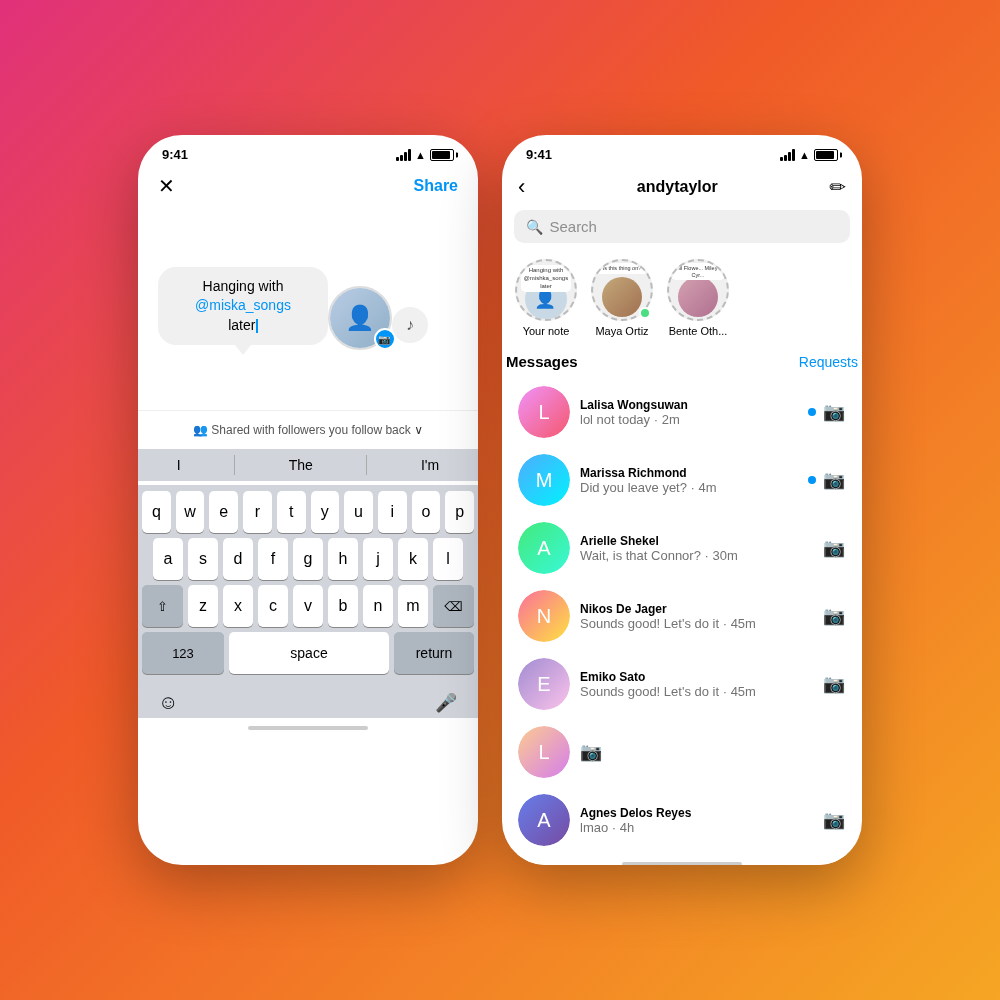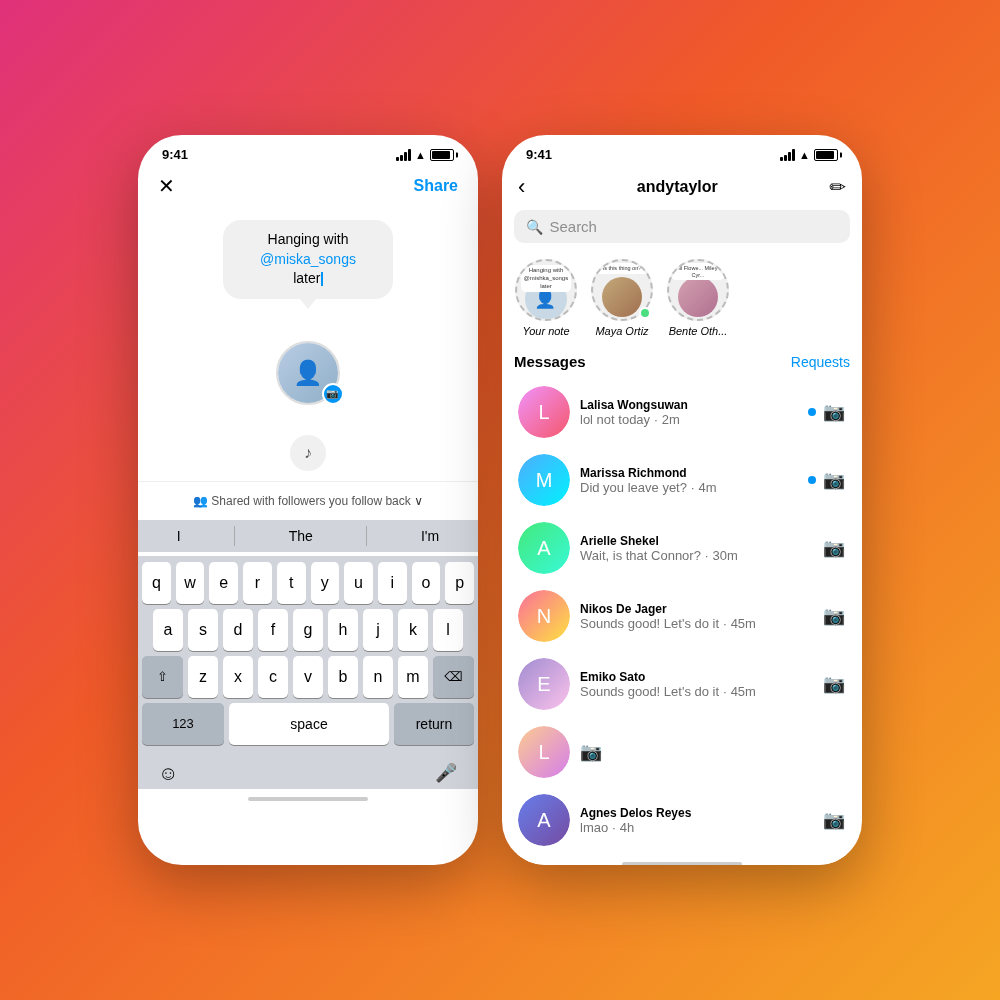--- a/index.html
+++ b/index.html
@@ -115,21 +115,21 @@
 
     .share-btn {
       color: #0095f6;
       font-size: 16px;
       font-weight: 600;
       cursor: pointer;
     }
 
     .note-area {
       display: flex;
-      flex-direction: column;
+      flex-direction: row;
       align-items: center;
       padding: 10px 20px;
       min-height: 200px;
       position: relative;
     }
 
     .note-bubble {
       background: #f0f0f0;
       border-radius: 18px;
       padding: 10px 14px;
@@ -407,40 +407,39 @@
     }
 
     .story-label {
       font-size: 11px;
       color: #000;
       text-align: center;
       max-width: 64px;
       overflow: hidden;
       text-overflow: ellipsis;
       white-space: nowrap;
-      font-style: italic;
     }
 
     .online-dot {
       position: absolute;
       bottom: 2px;
       right: 2px;
       width: 12px;
       height: 12px;
       background: #4ade80;
       border-radius: 50%;
       border: 2px solid #fff;
     }
 
     
     .messages-header {
       display: flex;
       justify-content: space-between;
       align-items: center;
-      padding: 6px 12px 8px;
+      padding: 6px 4px 8px;
     }
 
     .messages-title {
       font-size: 15px;
       font-weight: 700;
       color: #000;
     }
 
     .requests-link {
       font-size: 14px;

